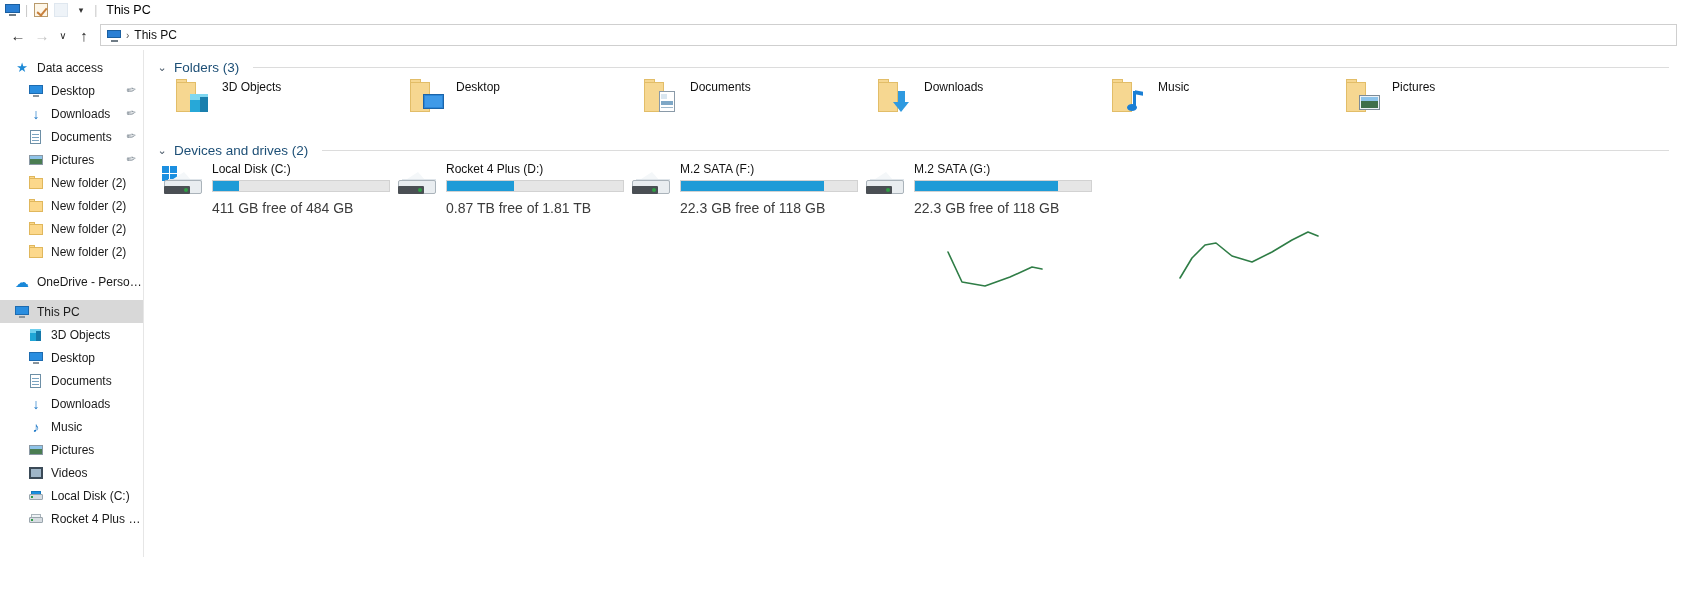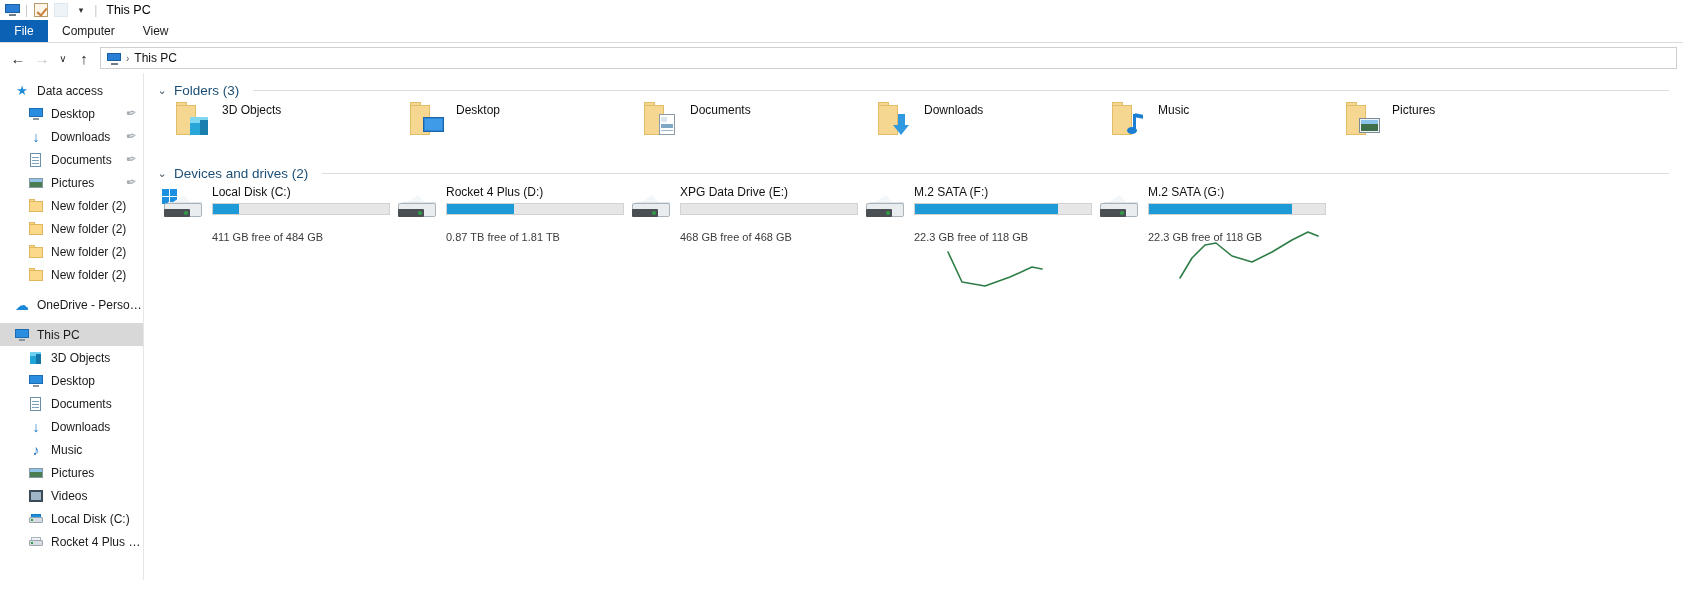--- a/index.html
+++ b/index.html
@@ -167,21 +167,21 @@
   .dico .winlogo i { position:absolute; width:7px; height:7px; background:#1b8fe0; display:block; }
   .dico .winlogo i:nth-child(1){ left:0; top:0; }
   .dico .winlogo i:nth-child(2){ left:8px; top:0; }
   .dico .winlogo i:nth-child(3){ left:0; top:8px; }
   .dico .winlogo i:nth-child(4){ left:8px; top:8px; }
 
   .drive-info { padding-top: 2px; }
   .drive-name { font-size: 12px; color: #111; white-space: nowrap; margin-bottom: 4px; }
   .bar-outer { width: 178px; height: 12px; background: #e6e6e6; border: 1px solid #d2d2d2; }
   .bar-inner { height: 100%; background: #1e9bd7; }
-  .drive-free { font-size: 11px; color: #3c3c3c; margin-top: 16px; white-space: nowrap; }
+  .drive-free { font-size: 14px; color: #3c3c3c; margin-top: 8px; white-space: nowrap; }
 
   .annotation { position: absolute; left: 0; top: 0; pointer-events: none; }
 </style>
 </head>
 <body>
 
 <div id="app">
 
   <div class="titlebar">
     <div class="tb-icon">
@@ -197,25 +197,20 @@
     <div class="tb-icon">
         <span class="qat-blank"></span>
       </div>
     <div class="tb-icon">
         <span class="tb-caret">▾</span>
       </div>
     <span class="tb-sep">|</span>
     <span class="tb-title">This PC</span>
   </div>
 
-  <div class="ribbon">
-    <div class="rb-tab file">File</div>
-    <div class="rb-tab">Computer</div>
-    <div class="rb-tab">View</div>
-  </div>
 
   <div class="addrbar">
     <div class="nav-btn">←</div>
     <div class="nav-btn disabled">→</div>
     <div class="nav-btn small">∨</div>
     <div class="nav-btn">↑</div>
     <div class="addr-field">
       <span class="monitor-ico">
           <i class="scr"></i>
           <i class="base"></i>
@@ -504,52 +499,36 @@
           </div>
           <div class="tile drive">
             <div class="dico">
               <span class="topf"></span>
               <span class="topf2"></span>
               <span class="slab"></span>
               <span class="face"></span>
               <span class="led"></span>
             </div>
             <div class="drive-info">
-              <div class="drive-name">XPG Data Drive (E:)</div>
+              <div class="drive-name">M.2 SATA (F:)</div>
               <div class="bar-outer">
-                <div class="bar-inner" style="width: 0%; background: rgb(30, 155, 215);"></div>
+                <div class="bar-inner" style="width: 81%; background: rgb(30, 155, 215);"></div>
               </div>
-              <div class="drive-free">468 GB free of 468 GB</div>
+              <div class="drive-free">22.3 GB free of 118 GB</div>
             </div>
           </div>
           <div class="tile drive">
             <div class="dico">
               <span class="topf"></span>
               <span class="topf2"></span>
               <span class="slab"></span>
               <span class="face"></span>
               <span class="led"></span>
             </div>
             <div class="drive-info">
-              <div class="drive-name">M.2 SATA (F:)</div>
-              <div class="bar-outer">
-                <div class="bar-inner" style="width: 81%; background: rgb(30, 155, 215);"></div>
-              </div>
-              <div class="drive-free">22.3 GB free of 118 GB</div>
-            </div>
-          </div>
-          <div class="tile drive">
-            <div class="dico">
-              <span class="topf"></span>
-              <span class="topf2"></span>
-              <span class="slab"></span>
-              <span class="face"></span>
-              <span class="led"></span>
-            </div>
-            <div class="drive-info">
               <div class="drive-name">M.2 SATA (G:)</div>
               <div class="bar-outer">
                 <div class="bar-inner" style="width: 81%; background: rgb(30, 155, 215);"></div>
               </div>
               <div class="drive-free">22.3 GB free of 118 GB</div>
             </div>
           </div>
         </div>
 
     </div>

